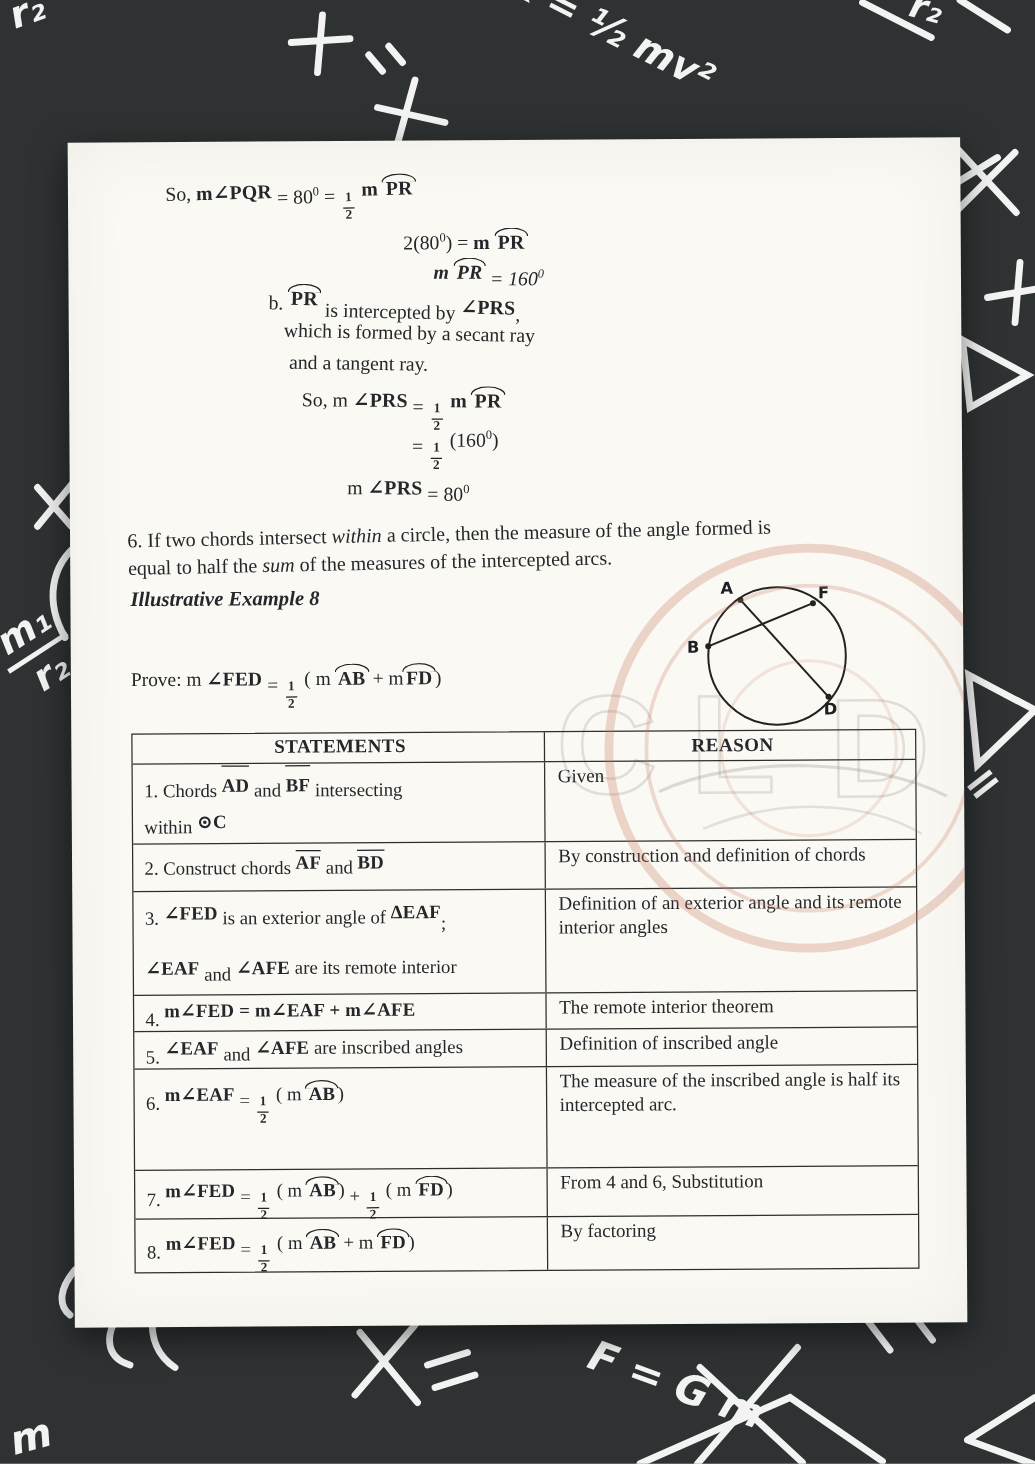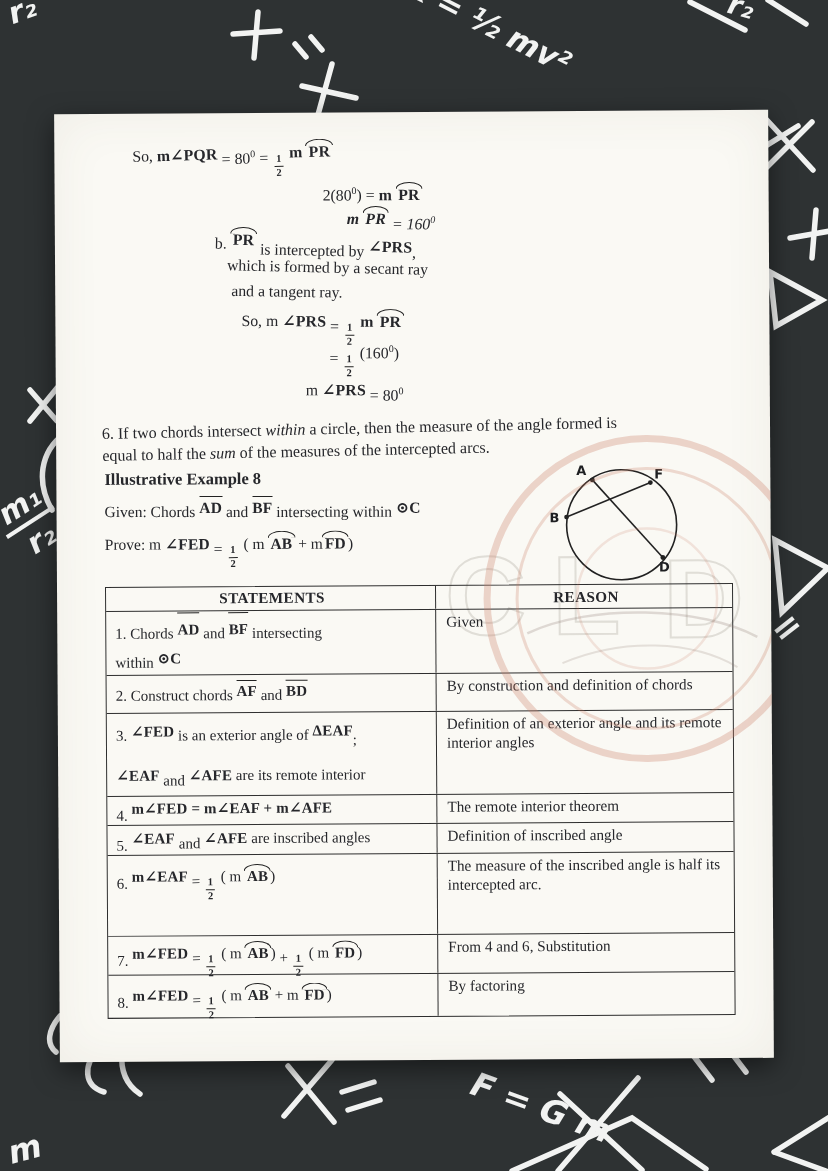--- a/index.html
+++ b/index.html
@@ -44,21 +44,21 @@
       line-height:1;font-size:10.5px;font-weight:bold;margin:0 2px;}
   .fr .n{border-bottom:1.3px solid #222;padding:0 2px 1px;}
   .fr .d{padding-top:1px;}
   .arc{position:relative;display:inline-block;padding:4px 2px 0;}
   .arc::before{content:"";position:absolute;left:-1px;right:-1px;top:0;height:6px;
       border:1.4px solid #222;border-bottom:none;border-radius:50% 50% 0 0 / 100% 100% 0 0;}
   .ov{position:relative;display:inline-block;padding-top:4px;}
   .ov::before{content:"";position:absolute;left:0;right:0;top:1px;border-top:1.4px solid #222;}
   .para{position:absolute;left:46px;top:304px;width:652px;font-size:16px;line-height:22px;
         transform:rotate(-0.9deg);}
-  .heading{position:absolute;left:48px;top:356px;font-size:16.5px;font-weight:bold;}
+  .heading{position:absolute;left:48px;top:356px;font-size:16.5px;font-weight:bold;font-style:italic;}
   .given-line{position:absolute;left:48px;top:386px;font-size:15.5px;transform:rotate(.3deg);}
   .prove-line{position:absolute;left:48px;top:418px;font-size:15.5px;}
   
   .diagram{position:absolute;left:490px;top:344px;}
   .diagram text{font-family:"DejaVu Sans","Liberation Sans",sans-serif;font-size:13px;fill:#1e1f22;font-weight:bold;}
   
   .ptable{position:absolute;left:48px;top:473px;width:628px;border:1.8px solid #2e2e2e;box-sizing:border-box;background:transparent;}
   .trow{display:flex;border-top:1.4px solid #2e2e2e;box-sizing:border-box;}
   .trow.first{border-top:none;}
   .cst{width:330px;border-right:1.4px solid #2e2e2e;box-sizing:border-box;padding:2px 6px 0 9px;font-size:15px;}
@@ -137,26 +137,25 @@
     <div class="ln" style="left:172px;top:146px;transform:rotate(1.6deg);">which is formed by a secant ray</div>
     <div class="ln" style="left:176px;top:170px;transform:rotate(1.2deg);">and a tangent ray.</div>
     <div class="ln" style="left:186px;top:196px;transform:rotate(.8deg);">So, m <b>∠PRS</b> <span class="lo">=</span> <span class="fr">
           <span class="n">1</span>
           <span class="d">2</span>
         </span> <b>m <span class="arc">PR</span></b></div>
     <div class="ln" style="left:274px;top:232px;transform:rotate(.5deg);"><span class="lo">=</span> <span class="fr">
           <span class="n">1</span>
           <span class="d">2</span>
         </span> (160<sup>0</sup>)</div>
-    <div class="ln" style="left:222px;top:268px;transform:rotate(.5deg);margin-left:28px;">m <b>∠PRS</b> <span class="lo">= 80<sup>0</sup></span></div>
+    <div class="ln" style="left:222px;top:268px;transform:rotate(.5deg);">m <b>∠PRS</b> <span class="lo">= 80<sup>0</sup></span></div>
 
     <div class="para">6. If two chords intersect <i>within</i> a circle, then the measure of the angle formed is<br>equal to half the <i>sum</i> of the measures of the intercepted arcs.</div>
 
     <div class="heading">Illustrative Example 8</div>
-    <div class="given-line">Given: Chords <span class="hi"><b><span class="ov">AD</span></b></span> and <span class="hi"><b><span class="ov">BF</span></b></span> intersecting within <span class="hi"><b>⊙C</b></span></div>
     <div class="prove-line">Prove: m <b>∠FED</b> <span class="lo">=</span> <span class="fr">
           <span class="n">1</span>
           <span class="d">2</span>
         </span> ( m <b><span class="arc">AB</span></b> + m<b><span class="arc">FD</span></b>)</div>
 
     <svg class="diagram" width="160" height="136" fill="none">
       <circle cx="75" cy="70" r="55" stroke="#222" stroke-width="1.6"></circle>
       <line x1="46" y1="25" x2="116" y2="103" stroke="#222" stroke-width="1.6"></line>
       <line x1="20" y1="62" x2="104" y2="28" stroke="#222" stroke-width="1.6"></line>
       <circle cx="46" cy="25" r="2.4" fill="#222"></circle>

